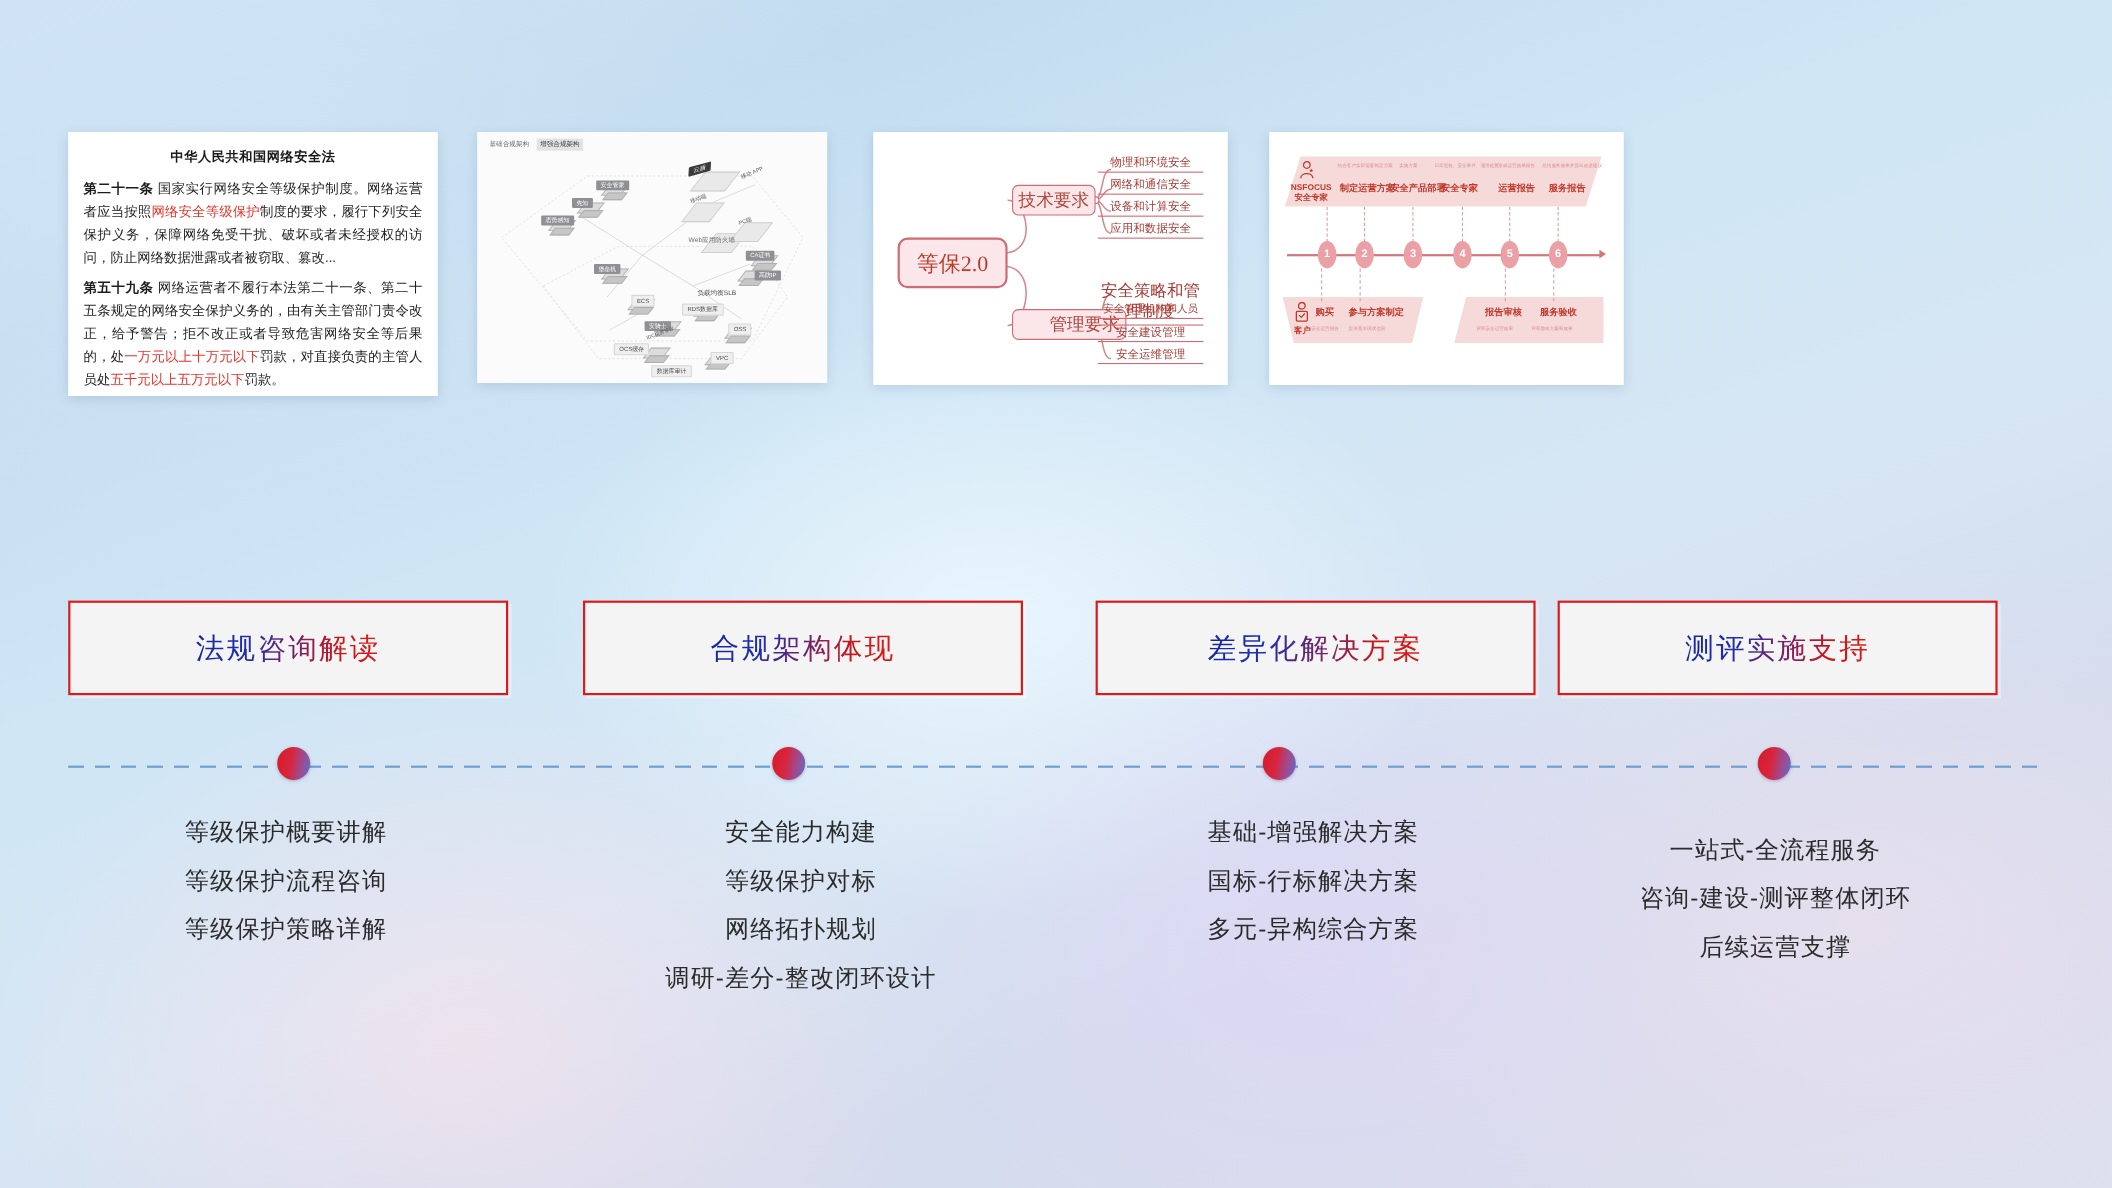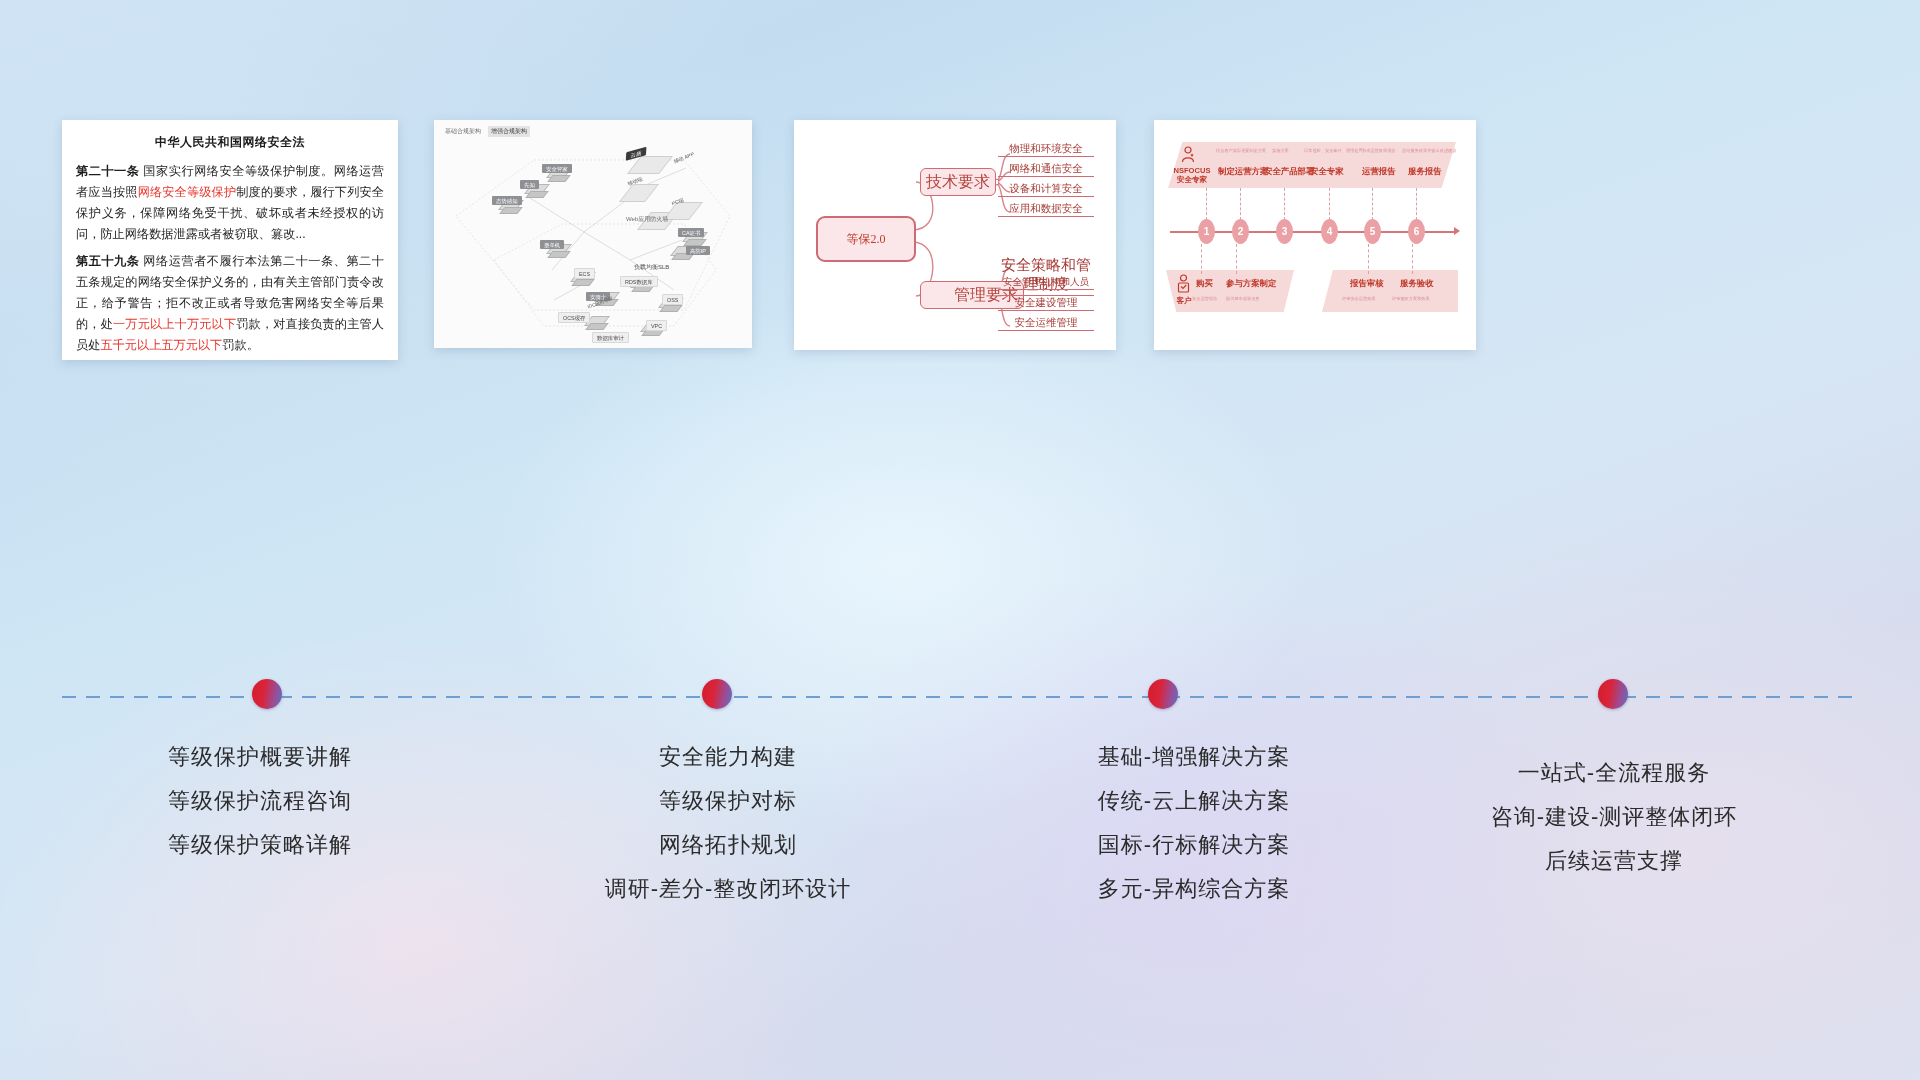--- a/index.html
+++ b/index.html
@@ -60,21 +60,21 @@
   .cube .bot{width:16px;height:5px;background:#c6c6c6;border:.5px solid #b0b0b0;
     transform:skewX(-38deg);left:4px;top:7px;}
   .plate{position:absolute;width:30px;height:16px;background:#e9e9e9;
     border:.5px solid #cfcfcf;transform:skewX(-38deg);}
 
   
   .mind{position:relative;width:100%;height:100%;background:#fff;}
   .mind .root{
     position:absolute;left:22px;top:96px;width:96px;height:42px;
     background:#fbe7e9;border:2.5px solid #cf6b72;border-radius:9px;
-    color:#c0392b;font-size:12px;display:flex;align-items:center;justify-content:center;
+    color:#c0392b;font-size:20px;display:flex;align-items:center;justify-content:center;
     font-family:"Liberation Serif","DejaVu Serif",serif;
   }
   .mind .branch{
     position:absolute;width:74px;height:26px;background:#fbe7e9;
     border:1.6px solid #cf6b72;border-radius:6px;color:#b5443c;font-size:16px;
     display:flex;align-items:center;justify-content:center;
     font-family:"Liberation Serif","DejaVu Serif",serif;
   }
   .mind .b-tech{left:126px;top:48px;}
   .mind .b-mgmt{left:126px;top:161px;padding-left:28px;}
@@ -374,20 +374,34 @@
         <div class="t-main" style="left:196px;top:158px;">报告审核</div>
         <div class="t-sub" style="left:188px;top:176px;">评审安全运营效果</div>
 
         <div class="t-main" style="left:246px;top:158px;">服务验收</div>
         <div class="t-sub" style="left:238px;top:176px;">评审整改方案和效果</div>
       </div>
     </div>
 
   </div>
 
+  <div class="btnrow">
+    <div class="btn b1">
+      <span class="lbl">法规咨询解读</span>
+    </div>
+    <div class="btn b2">
+      <span class="lbl">合规架构体现</span>
+    </div>
+    <div class="btn b3">
+      <span class="lbl">差异化解决方案</span>
+    </div>
+    <div class="btn b4">
+      <span class="lbl">测评实施支持</span>
+    </div>
+  </div>
 
   <div class="tline"></div>
   <div class="tdot d1"></div>
   <div class="tdot d2"></div>
   <div class="tdot d3"></div>
   <div class="tdot d4"></div>
 
   <div class="lists">
     <div class="lcol l1">
       <div class="item">等级保护概要讲解</div>
@@ -395,21 +409,20 @@
       <div class="item">等级保护策略详解</div>
     </div>
     <div class="lcol l2">
       <div class="item">安全能力构建</div>
       <div class="item">等级保护对标</div>
       <div class="item">网络拓扑规划</div>
       <div class="item">调研-差分-整改闭环设计</div>
     </div>
     <div class="lcol l3">
       <div class="item">基础-增强解决方案</div>
-      <div class="item">传统-云上解决方案</div>
       <div class="item">国标-行标解决方案</div>
       <div class="item">多元-异构综合方案</div>
     </div>
     <div class="lcol l4">
       <div class="item">一站式-全流程服务</div>
       <div class="item">咨询-建设-测评整体闭环</div>
       <div class="item">后续运营支撑</div>
     </div>
   </div>
 

